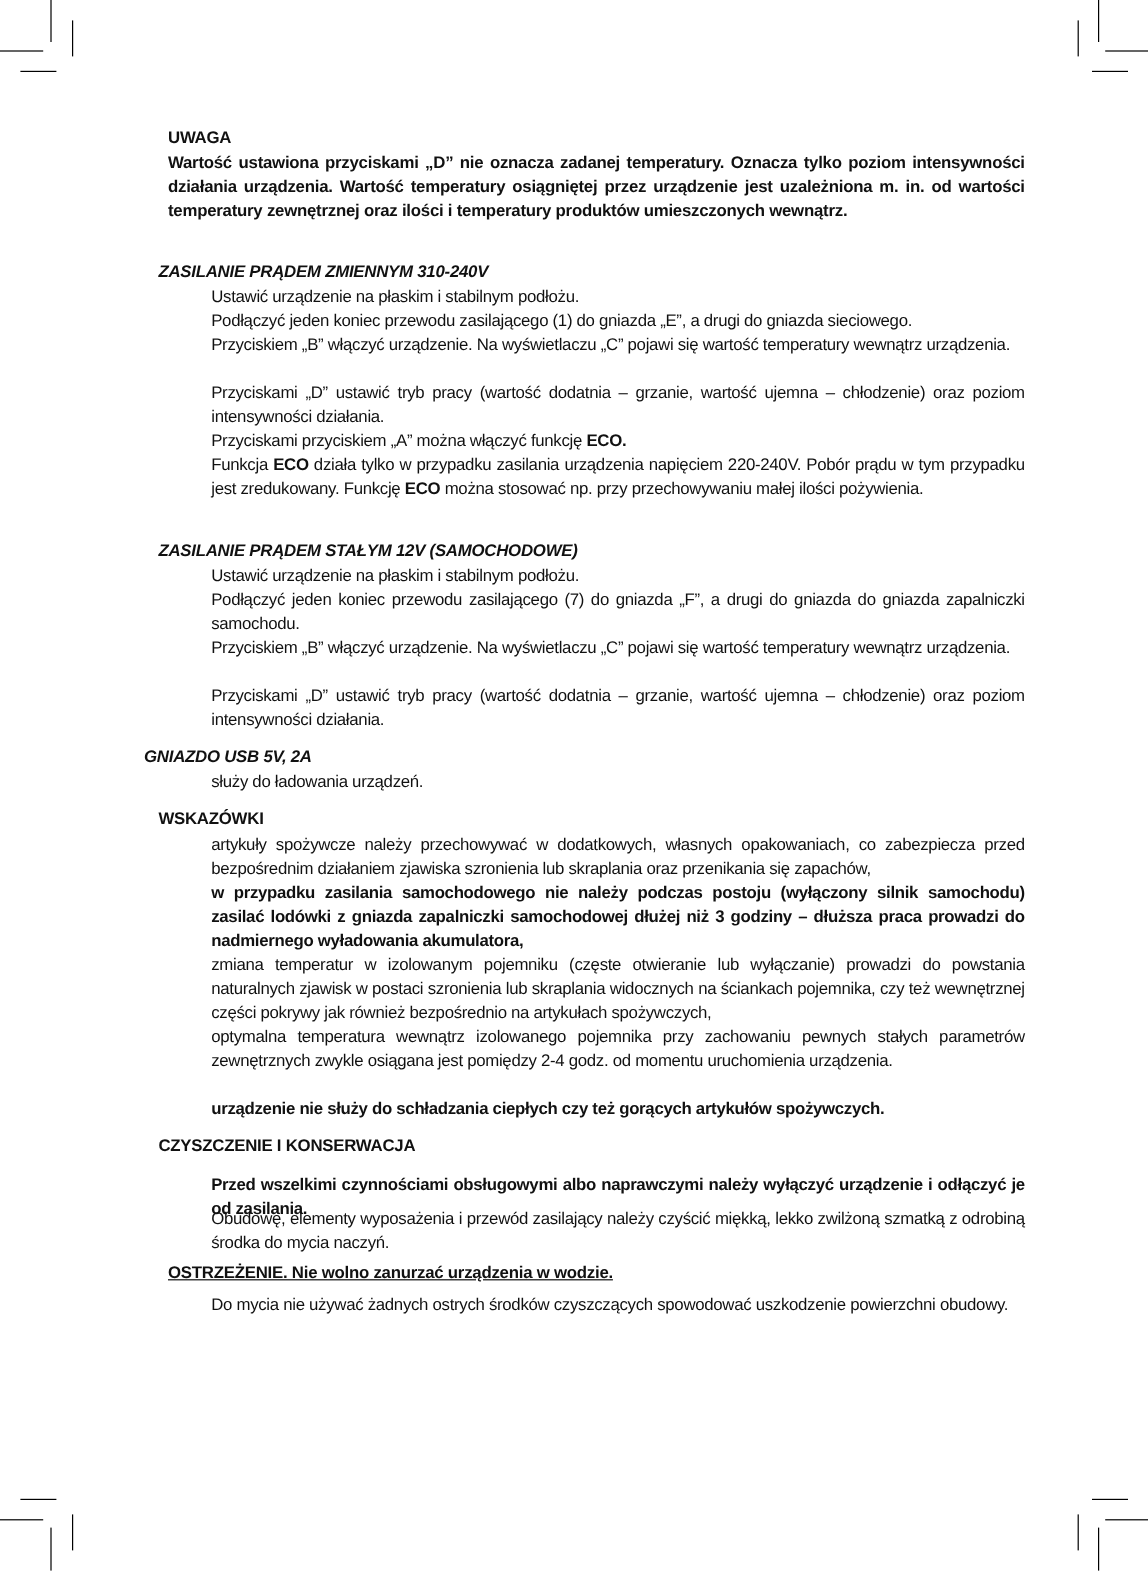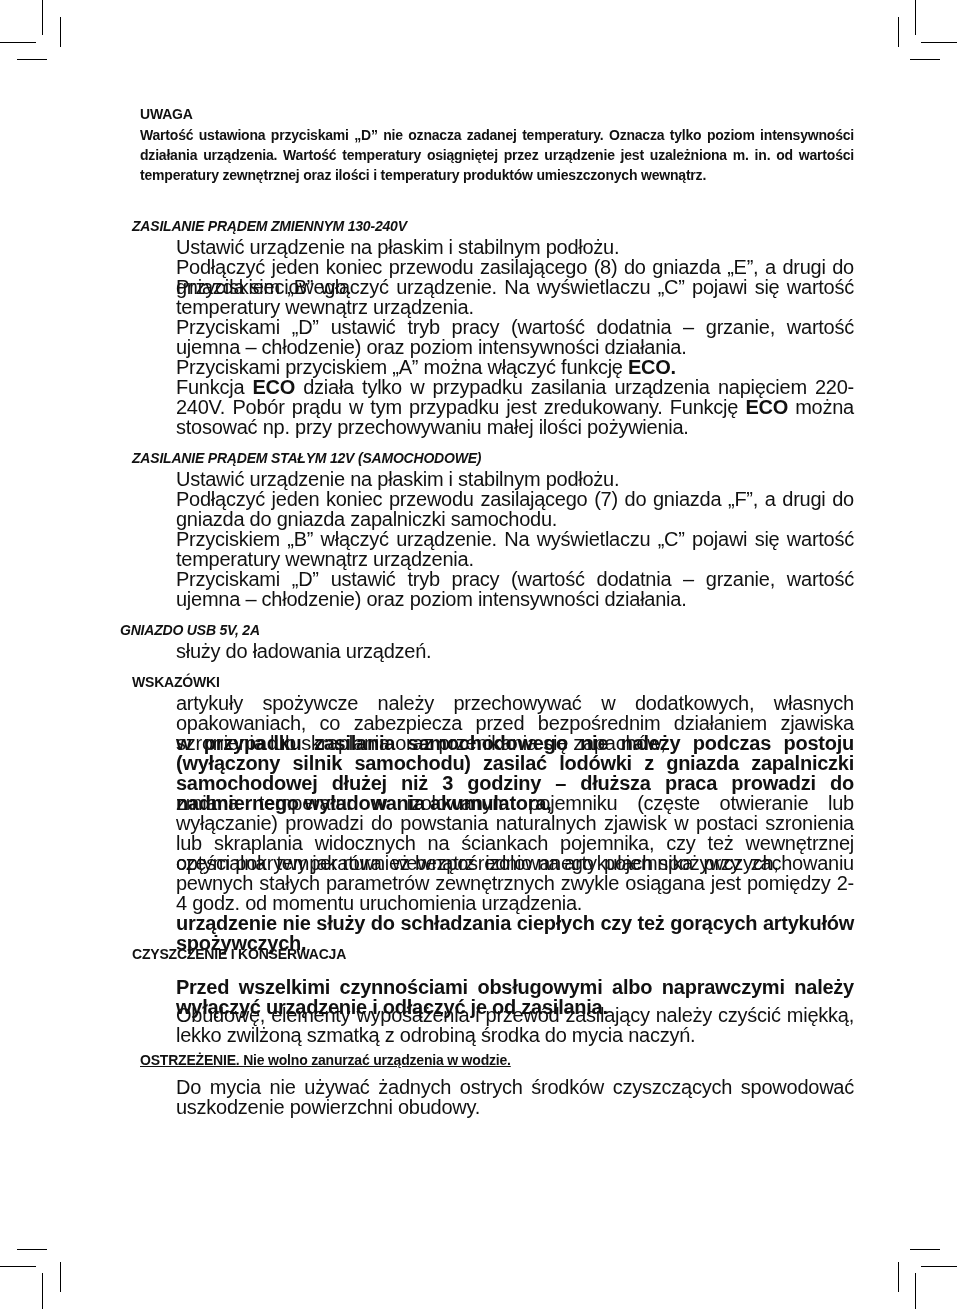--- a/index.html
+++ b/index.html
@@ -5,21 +5,21 @@
   html, body { margin: 0; padding: 0; }
   body {
     width: 957px; height: 1309px; position: relative; background: #ffffff;
     font-family: "Liberation Sans", "DejaVu Sans", sans-serif;
     color: #111111; overflow: hidden;
   }
   .crop { position: absolute; background: #000; }
   .page { position: absolute; left: 0; top: 0; width: 957px; }
   .sec-title { position: absolute; font-weight: bold; font-size: 14px; letter-spacing: -0.2px; white-space: nowrap; }
   .sec-title.italic { font-style: italic; }
-  .para { position: absolute; left: 176px; width: 678px; font-size: 20px; line-height: 20px; text-align: justify; letter-spacing: -0.25px; }
+  .para { position: absolute; left: 176px; width: 678px; font-size: 14px; line-height: 20px; text-align: justify; letter-spacing: -0.25px; }
   .para.bold { font-weight: bold; }
   .uwaga-body { position: absolute; left: 140px; width: 714px; font-size: 14px; line-height: 20px; font-weight: bold; text-align: justify; letter-spacing: -0.2px; }
   b { font-weight: bold; }
 </style>
 </head>
 <body>
 
 <div class="crop" style="left:42px;top:0;width:1px;height:35px;"></div>
 <div class="crop" style="left:60px;top:17px;width:1px;height:30px;"></div>
 <div class="crop" style="left:0;top:42px;width:36px;height:1px;"></div>
@@ -38,23 +38,23 @@
 <div class="crop" style="left:915px;top:1273px;width:1px;height:36px;"></div>
 <div class="crop" style="left:898px;top:1262px;width:1px;height:30px;"></div>
 <div class="crop" style="left:921px;top:1266px;width:36px;height:1px;"></div>
 <div class="crop" style="left:910px;top:1249px;width:30px;height:1px;"></div>
 
 <div class="page">
 
   <div class="sec-title" style="left:140px;top:106px;">UWAGA</div>
   <div class="uwaga-body" style="top:125px;">Wartość ustawiona przyciskami „D” nie oznacza zadanej temperatury. Oznacza tylko poziom intensywności działania urządzenia. Wartość temperatury osiągniętej przez urządzenie jest uzależniona m. in. od wartości temperatury zewnętrznej oraz ilości i temperatury produktów umieszczonych wewnątrz.</div>
 
-  <div class="sec-title italic" style="left:132px;top:218px;">ZASILANIE PRĄDEM ZMIENNYM 130-240V</div>
+  <div class="sec-title italic" style="left:132px;top:218px;">ZASILANIE PRĄDEM ZMIENNYM 310-240V</div>
   <div class="para" style="top:237px;">Ustawić urządzenie na płaskim i stabilnym podłożu.</div>
-  <div class="para" style="top:257px;">Podłączyć jeden koniec przewodu zasilającego (8) do gniazda „E”, a drugi do gniazda sieciowego.</div>
+  <div class="para" style="top:257px;">Podłączyć jeden koniec przewodu zasilającego (1) do gniazda „E”, a drugi do gniazda sieciowego.</div>
   <div class="para" style="top:277px;">Przyciskiem „B” włączyć urządzenie. Na wyświetlaczu „C” pojawi się wartość temperatury wewnątrz urządzenia.</div>
   <div class="para" style="top:317px;">Przyciskami „D” ustawić tryb pracy (wartość dodatnia – grzanie, wartość ujemna – chłodzenie) oraz poziom intensywności działania.</div>
   <div class="para" style="top:357px;">
     <span>Przyciskami przyciskiem „A” można włączyć funkcję </span><b>ECO.</b>
   </div>
   <div class="para" style="top:377px;">
     <span>Funkcja </span><b>ECO</b><span> działa tylko w przypadku zasilania urządzenia napięciem 220-240V. Pobór prądu w tym przypadku jest zredukowany. Funkcję </span><b>ECO</b><span> można stosować np. przy przechowywaniu małej ilości pożywienia.</span>
   </div>
 
   <div class="sec-title italic" style="left:132px;top:450px;">ZASILANIE PRĄDEM STAŁYM 12V (SAMOCHODOWE)</div>

